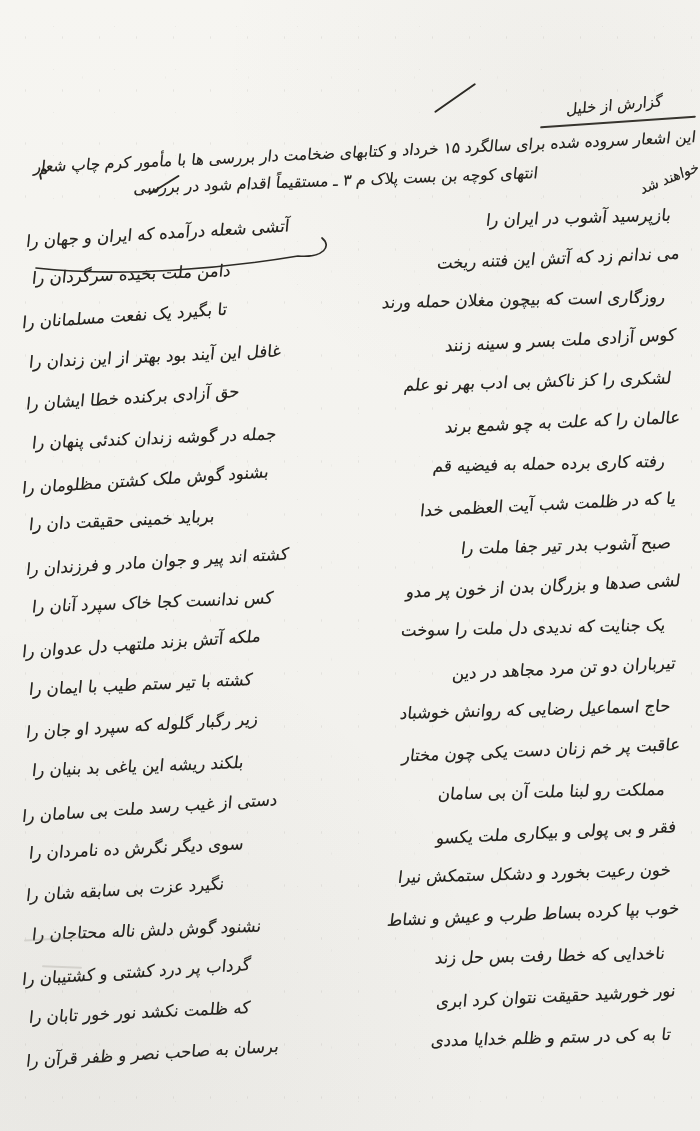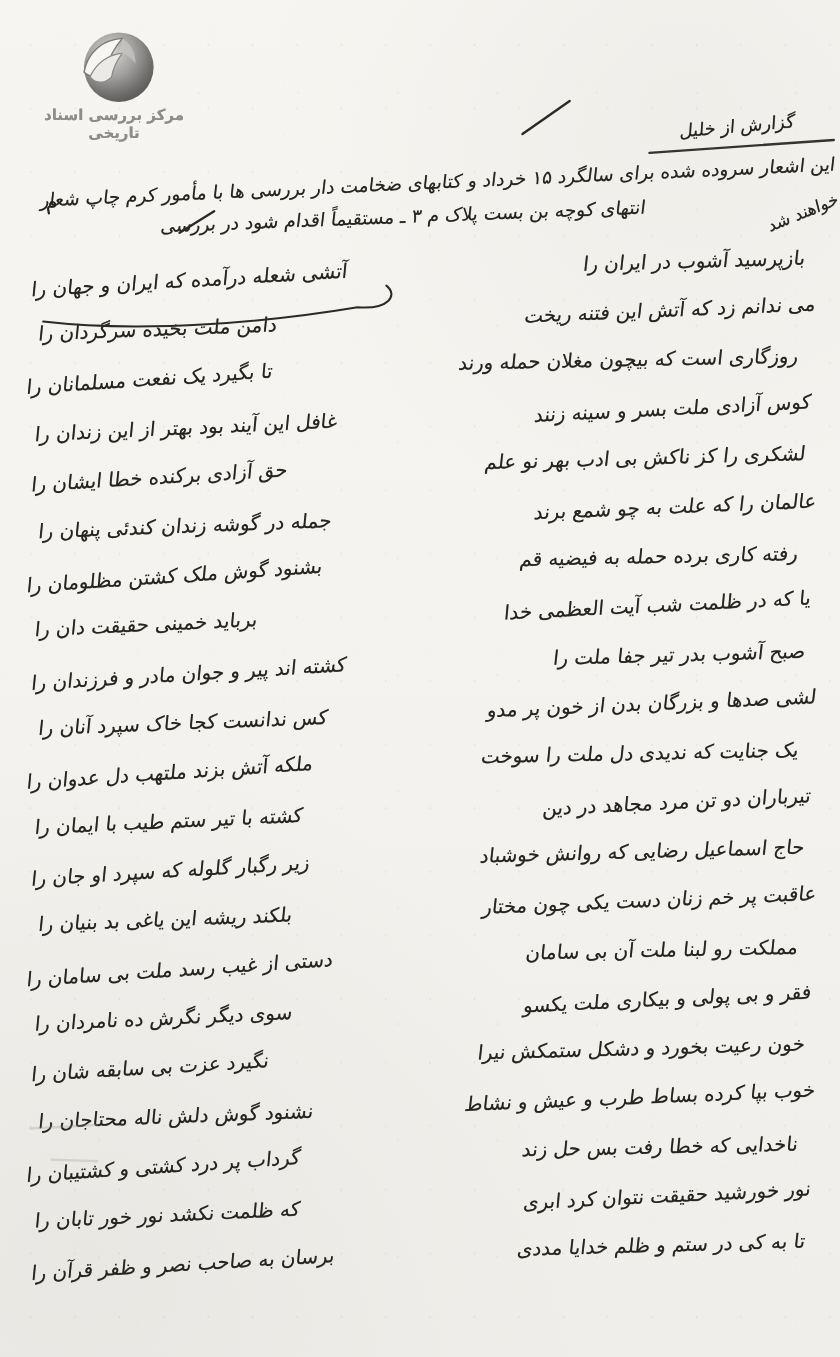--- a/index.html
+++ b/index.html
@@ -58,39 +58,20 @@
   .faint-marks div{background:#9a968e;height:2px;border-radius:2px;margin-bottom:26px;}
   .fm1{width:58px;transform:rotate(-3deg);}
   .fm2{width:40px;transform:rotate(2deg);}
 </style>
 </head>
 <body>
 
 <div class="page">
   <div class="speckles"></div>
 
-  <div class="logo">
-    <span>
-      <svg width="96" height="70" viewBox="0 0 96 70">
-        <defs>
-          <radialGradient id="sph" cx="38%" cy="30%" r="75%">
-            <stop offset="0%" stop-color="#d6d5d3"></stop>
-            <stop offset="45%" stop-color="#a2a19f"></stop>
-            <stop offset="80%" stop-color="#6f6e6c"></stop>
-            <stop offset="100%" stop-color="#595856"></stop>
-          </radialGradient>
-        </defs>
-        <circle cx="52" cy="36" r="29" fill="url(#sph)"></circle>
-        <path d="M23,40 C26,24 38,13 55,12 C48,20 44,27 43,36 C38,44 29,46 23,40 Z" fill="#f7f6f3" stroke="#7c7b78" stroke-width="1.2"></path>
-        <path d="M28,44 C33,33 42,26 55,24 C50,31 47,37 46,44 C40,50 33,50 28,44 Z" fill="#eceae6" stroke="#8a8986" stroke-width="1"></path>
-        <path d="M55,12 C62,16 66,24 66,33 C62,28 58,25 52,24 Z" fill="#c9c8c5" opacity=".7"></path>
-      </svg>
-    </span>
-    <div class="logo-caption">مرکز بررسی اسناد تاریخی</div>
-  </div>
 
   <div class="report-label hand ink">گزارش از خلیل</div>
   <div class="header-underline"></div>
   <div class="check-1"></div>
   <div class="header-line1 hand ink">این اشعار سروده شده برای سالگرد ۱۵ خرداد و کتابهای ضخامت دار بررسی ها با مأمور کرم چاپ شعار</div>
   <div class="header-line2 hand ink">انتهای کوچه بن بست پلاک م ۳ ـ مستقیماً اقدام شود در بررسی</div>
   <div class="check-2"></div>
   <div class="side-note hand ink">خواهند شد</div>
   <div class="margin-mim hand ink">م</div>
 

